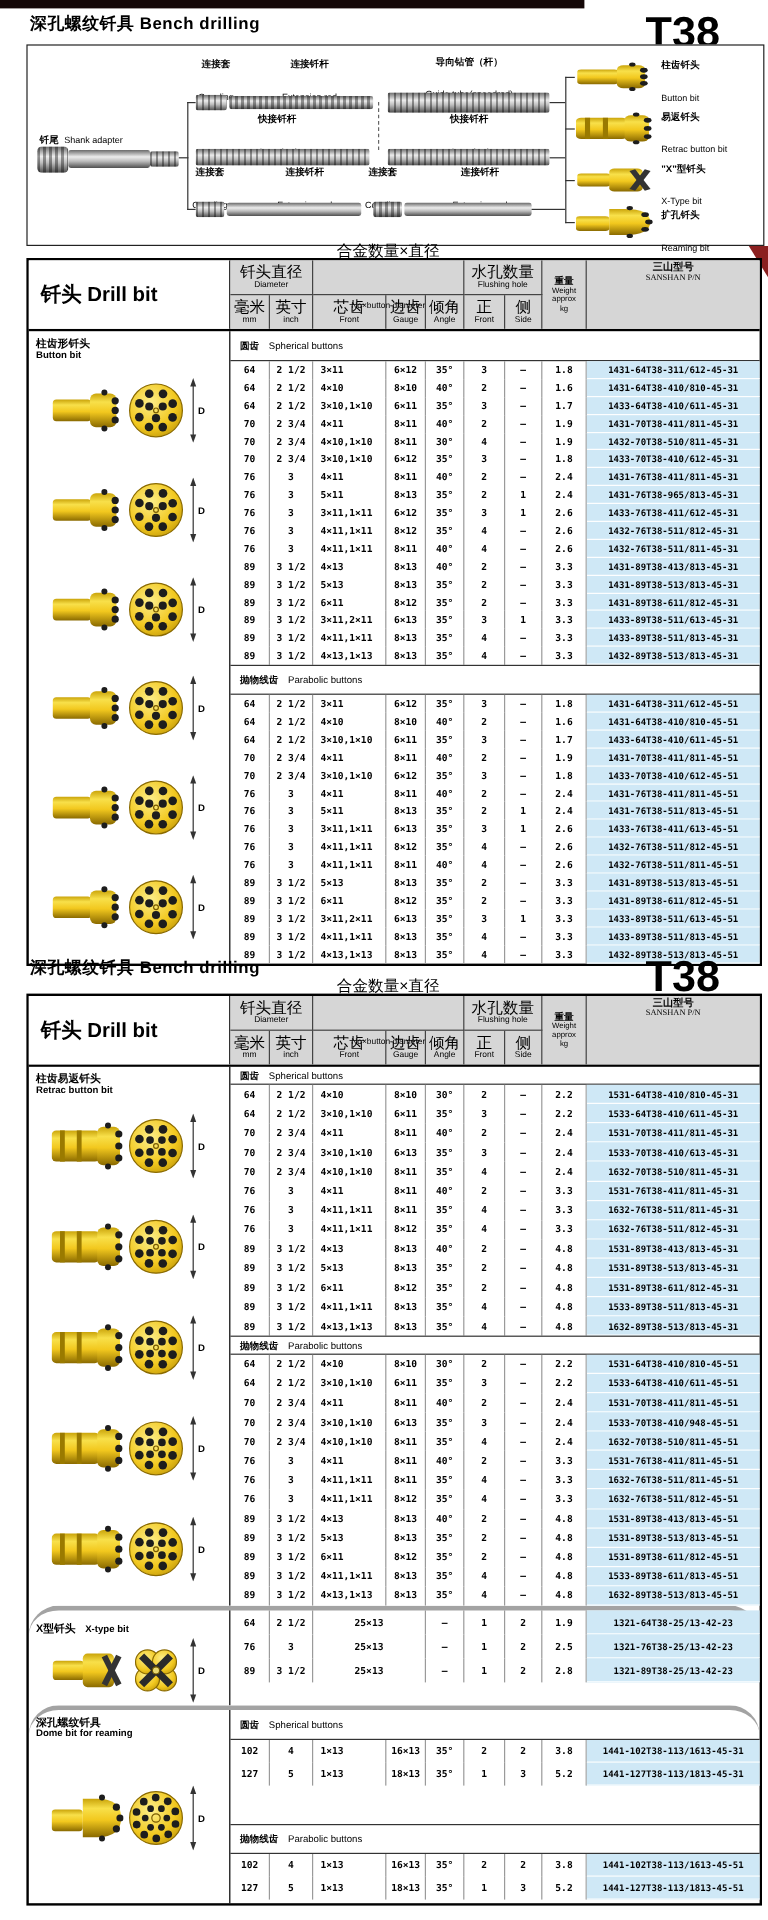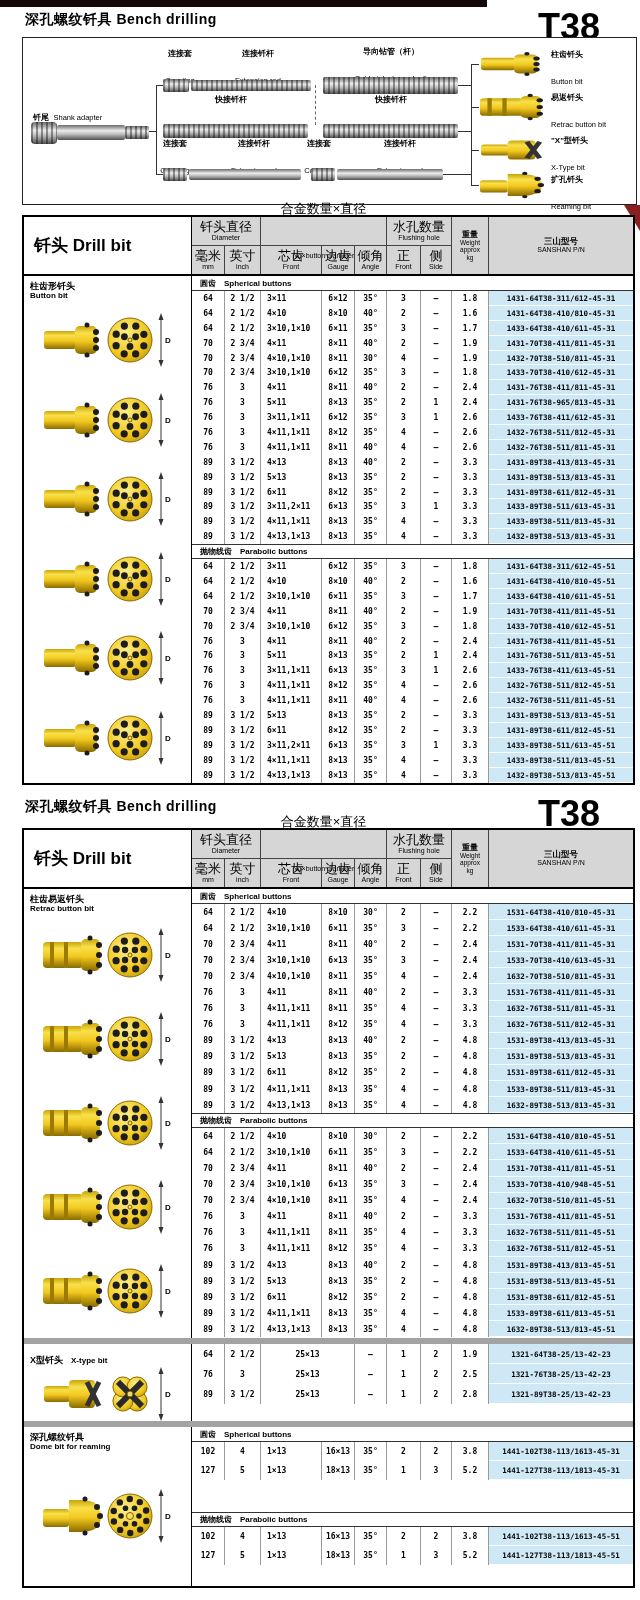--- a/index.html
+++ b/index.html
@@ -29,37 +29,37 @@
   .th-r2{display:flex;height:28px;}
   .hcell{box-sizing:border-box;border-right:1px solid #444;display:flex;flex-direction:column;align-items:center;justify-content:center;line-height:1.15;text-align:center;}
   .th-r1 .hcell{border-bottom:1px solid #444;}
   .hcell .cn{font-size:13px;font-weight:normal;text-align:center;}
   .hcell .en{font-size:7px;}
   .g-dia{width:69px;}.g-alloy{width:126px;gap:36px;}.g-flush{width:65px;}
   .h-mm{width:33px;}.h-inch{width:36px;}.h-front{width:61px;}.h-gauge{width:33px;}.h-angle{width:32px;}.h-fhf{width:34px;}.h-fhs{width:31px;}
   .g-wt{width:37px;border-right:1px solid #444;display:flex;flex-direction:column;align-items:center;justify-content:center;line-height:1.15;box-sizing:border-box;}
   .g-wt .cn{font-size:8px;font-weight:bold;}
   .g-wt .en{font-size:6.5px;}
-  .g-pn{flex:1;display:flex;flex-direction:column;align-items:center;justify-content:center;line-height:1.2;}
+  .g-pn{flex:1;display:flex;flex-direction:column;align-items:center;justify-content:flex-start;line-height:1.2;font-family:Liberation Serif, serif;}
   .g-pn .cn{font-size:8.5px;font-weight:bold;}
   .g-pn .en{font-size:7px;}
   .section{display:flex;box-sizing:border-box;}
-  .section + .section{border-top:6px solid #a3a3a3;}
+  .section + .section{border-top:4px solid #a3a3a3;border-radius:25px;}
   .left-cell{width:168px;border-right:1px solid #000;box-sizing:border-box;padding:5px 6px;display:flex;flex-direction:column;}
   .bit-label{line-height:1.15;}
   .bit-label .cn{display:block;font-size:9px;font-weight:bold;}
   .bit-label .en{display:block;font-size:8px;font-weight:bold;}
   .bit-label.inline .cn,.bit-label.inline .en{display:inline;margin-right:8px;}
   .bits{flex:1;display:flex;flex-direction:column;justify-content:space-around;align-items:center;}
   .bitpair{display:flex;align-items:center;gap:3px;}
   .rows-area{flex:1;display:flex;flex-direction:column;}
-  .subhead{height:15px;box-sizing:border-box;border-bottom:1px solid #333;display:flex;align-items:center;padding-left:8px;gap:8px;}
+  .subhead{height:25px;box-sizing:border-box;border-bottom:1px solid #333;display:flex;align-items:center;padding-left:8px;gap:8px;}
   .subhead.bt{border-top:1px solid #333;}
   .subhead .cn{font-size:8px;font-weight:bold;}
-  .subhead .en{font-size:8px;font-weight:bold;}
+  .subhead .en{font-size:8px;font-weight:normal;}
   .trow{display:flex;height:var(--rh);box-sizing:border-box;}
   .cell{box-sizing:border-box;border-right:1px solid #9a9a9a;display:flex;align-items:center;justify-content:center;font-family:'DejaVu Sans Mono',monospace;font-size:8px;font-weight:bold;white-space:nowrap;overflow:hidden;}
   .c-mm{width:33px;}.c-inch{width:36px;}.c-front{width:61px;justify-content:flex-start;padding-left:6px;}
   .c-gauge{width:33px;}.c-angle{width:32px;}.c-fhf{width:34px;}.c-fhs{width:31px;}.c-wt{width:37px;}
   .c-merge{width:94px;}
   .c-pn{flex:1;border-right:none;background:#cfe8f6;font-size:7.5px;box-shadow:inset 0 -1px 0 rgba(255,255,255,.95);}
   .t1{--rh:14.9px;}
   .s-retrac{--rh:16.1px;}
   .s-xtype{--rh:20px;}
   .s-ream{--rh:19px;}

